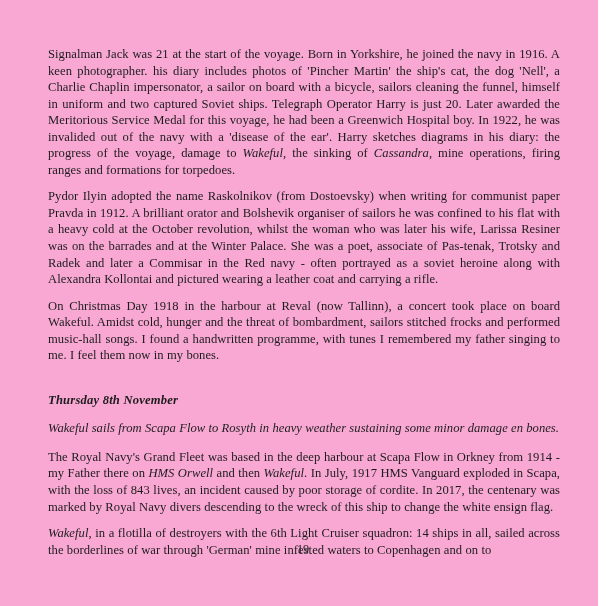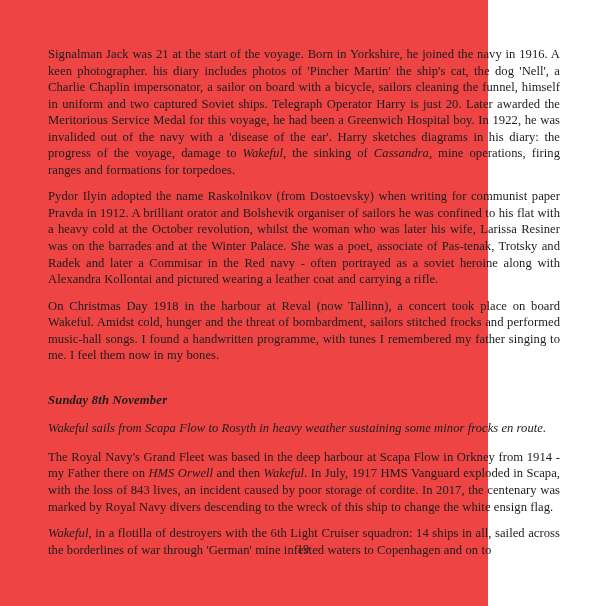--- a/index.html
+++ b/index.html
@@ -11,24 +11,24 @@
   body {
     width: 606px;
     height: 606px;
     overflow: hidden;
     font-family: "Liberation Serif", "DejaVu Serif", serif;
     color: #1c1c1c;
     -webkit-font-smoothing: antialiased;
   }
   .page {
     position: relative;
-    width: 488px;
+    width: 598px;
     height: 606px;
     box-sizing: border-box;
-    background: #ef4444;
+    background: #f9a8d4;
   }
   .text-column {
     position: absolute;
     left: 48px;
     top: 46px;
     width: 512px;
   }
   p.para {
     margin: 0 0 10px 0;
     font-size: 12.6px;
@@ -92,25 +92,25 @@
     <p class="para">
       <span>Pydor Ilyin adopted the name Raskolnikov (from Dostoevsky) when writing for communist paper Pravda in 1912. A brilliant orator and Bolshevik organiser of sailors he was confined to his flat with a heavy cold at the October revolution, whilst the woman who was later his wife, Larissa Resiner was on the barrades and at the Winter Palace. She was a poet, associate of Pas-tenak, Trotsky and Radek and later a Commisar in the Red navy - often portrayed as a soviet heroine along with Alexandra Kollontai and pictured wearing a leather coat and carrying a rifle.</span>
     </p>
 
     <p class="para">
       <span>On Christmas Day 1918 in the harbour at Reval (now Tallinn), a concert took place on board Wakeful. Amidst cold, hunger and the threat of bombardment, sailors stitched frocks and performed music-hall songs. I found a handwritten programme, with tunes I remembered my father singing to me. I feel them now in my bones.</span>
     </p>
 
     <div class="spacer-lg"></div>
 
-    <h2 class="day-heading">Sunday 8th November</h2>
+    <h2 class="day-heading">Thursday 8th November</h2>
 
     <div class="spacer-md"></div>
 
-    <p class="italic-line">Wakeful sails from Scapa Flow to Rosyth in heavy weather sustaining some minor frocks en route.</p>
+    <p class="italic-line">Wakeful sails from Scapa Flow to Rosyth in heavy weather sustaining some minor damage en bones.</p>
 
     <div class="spacer-md"></div>
 
     <p class="para">
       <span>The Royal Navy's Grand Fleet was based in the deep harbour at Scapa Flow in Orkney from 1914 - my Father there on </span><em class="title-italic">HMS Orwell</em><span> and then </span><em class="title-italic">Wakeful</em><span>. In July, 1917 HMS Vanguard exploded in Scapa, with the loss of 843 lives, an incident caused by poor storage of cordite. In 2017, the centenary was marked by Royal Navy divers descending to the wreck of this ship to change the white ensign flag.</span>
     </p>
 
     <p class="para">
       <em class="title-italic">Wakeful</em><span>, in a flotilla of destroyers with the 6th Light Cruiser squadron: 14 ships in all, sailed across the borderlines of war through 'German' mine infested waters to Copenhagen and on to</span>
     </p>

